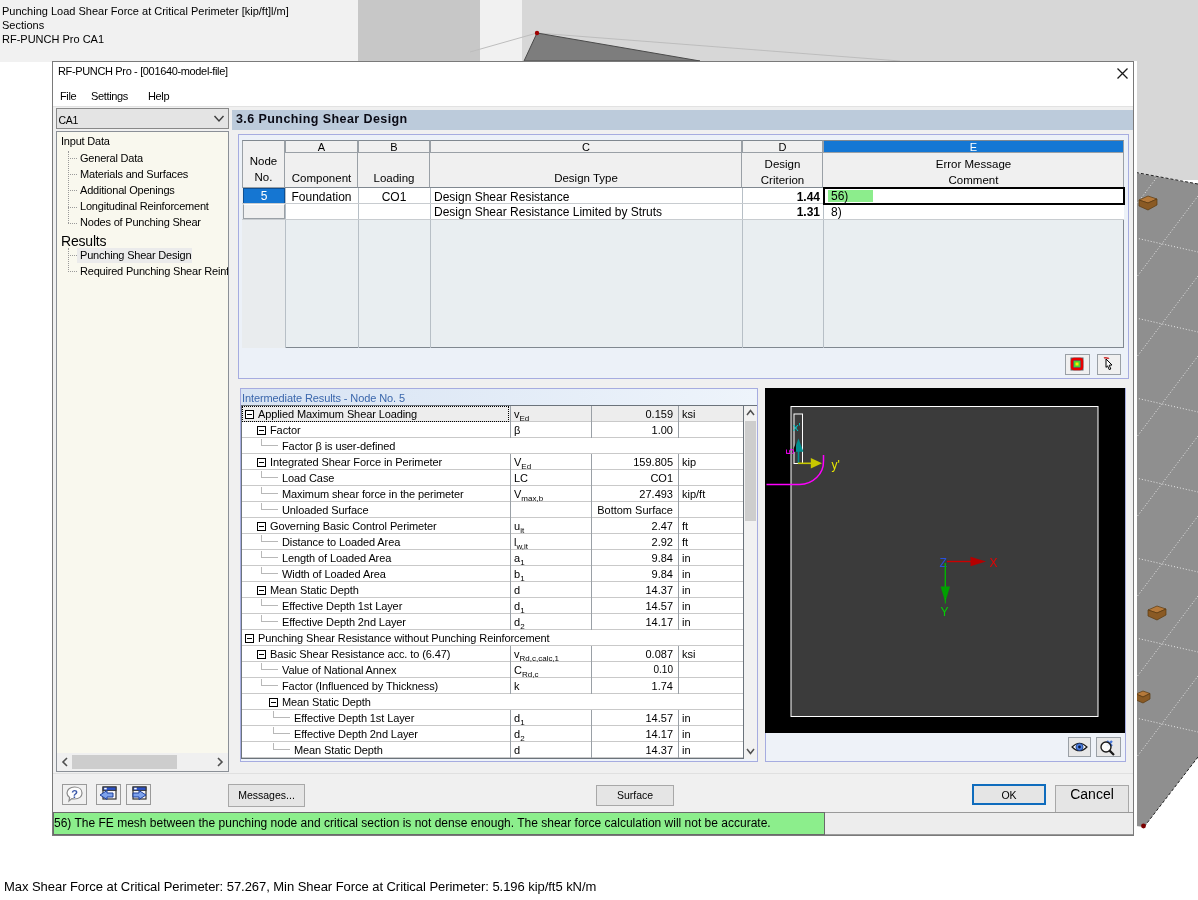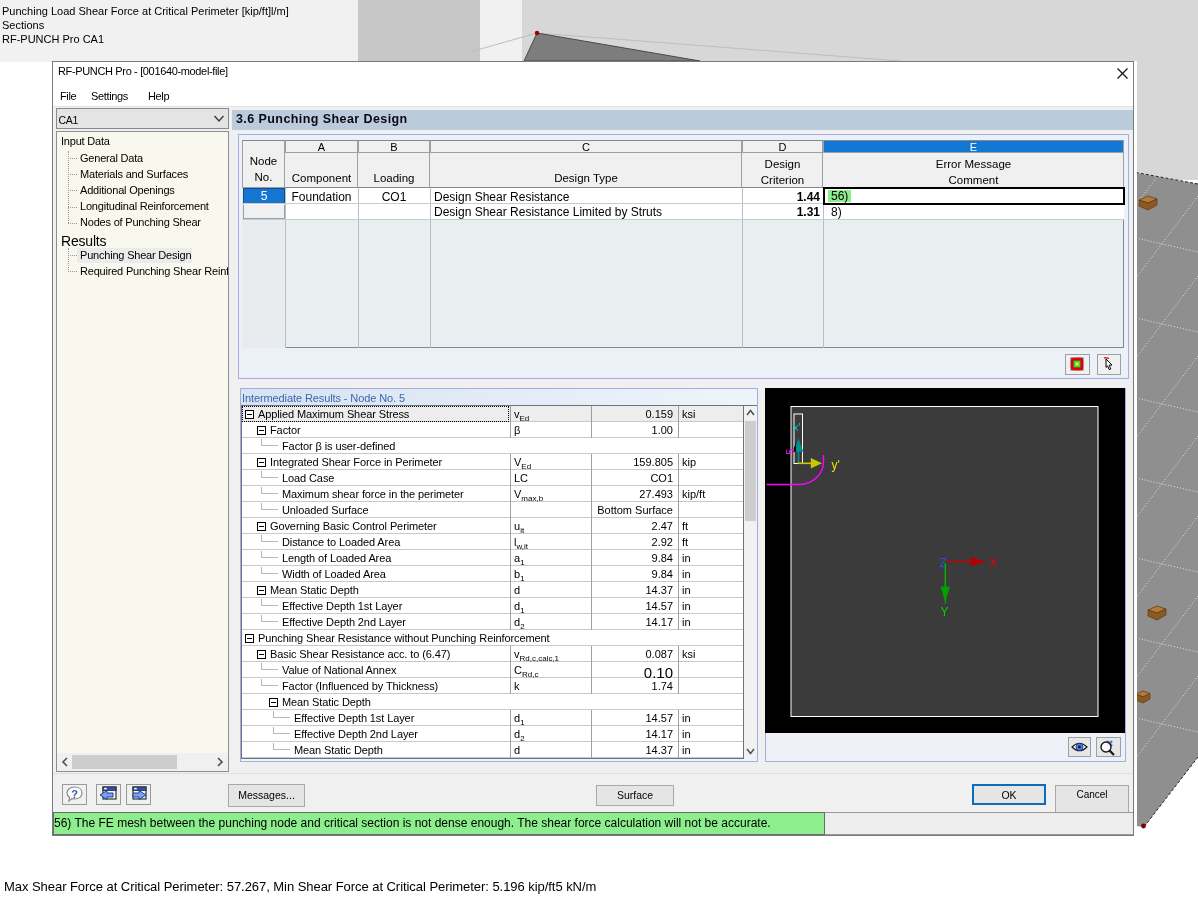--- a/index.html
+++ b/index.html
@@ -132,21 +132,21 @@
 <div class="ab" style="left:823px;top:188px;width:1px;height:31px;background:#b7bfc6"></div>
 <div class="ab tc" style="left:243px;top:188px;width:42px;height:16px;background:#1576d2;color:#fff;font-size:12px;line-height:15px;border:1px solid #0d4f94">5</div>
 <div class="ab" style="left:243px;top:204px;width:42px;height:15px;background:#f0f0f0;border:1px solid #9aa0a6;border-top:1px solid #fdfdfd"></div>
 <div class="ab" style="left:242px;top:203px;width:882px;height:1px;background:#c8ccd0"></div>
 <div class="ab" style="left:242px;top:219px;width:882px;height:1px;background:#c8ccd0"></div>
 <div class="ab tc" style="left:285px;top:190px;width:73px;font-size:12px">Foundation</div>
 <div class="ab tc" style="left:358px;top:190px;width:72px;font-size:12px">CO1</div>
 <div class="ab" style="left:434px;top:190px;font-size:12px">Design Shear Resistance</div>
 <div class="ab tr" style="left:742px;top:190px;width:78px;font-size:12px;font-weight:bold">1.44</div>
 <div class="ab" style="left:823px;top:187px;width:302px;height:18px;background:#fff;border:2px solid #000"></div>
-<div class="ab" style="left:828px;top:189.5px;width:23px;height:12.5px;background:#8ced8c;font-size:12px;line-height:13px;padding-left:3px">56)</div>
+<div class="ab" style="left:828px;top:189.5px;width:45px;height:12.5px;background:#8ced8c;font-size:12px;line-height:13px;padding-left:3px">56)</div>
 <div class="ab" style="left:434px;top:205px;font-size:12px">Design Shear Resistance Limited by Struts</div>
 <div class="ab tr" style="left:742px;top:205px;width:78px;font-size:12px;font-weight:bold">1.31</div>
 <div class="ab" style="left:831px;top:205px;font-size:12px">8)</div>
 <div class="ab" style="left:1065px;top:353.5px;width:25px;height:21px;background:#f0f0f0;border:1px solid #9aa0a6"></div>
 <svg class="ab" style="left:1070px;top:357px" width="14" height="14" viewBox="0 0 14 14">
 <rect x="0.5" y="0.5" width="13" height="13" fill="#5a6268"></rect>
 <rect x="2" y="2" width="10" height="10" rx="2" fill="none" stroke="#e80000" stroke-width="2.4"></rect>
 <rect x="4.7" y="4.7" width="4.6" height="4.6" fill="#ffe800" stroke="#46d432" stroke-width="1.6"></rect>
 </svg>
 <div class="ab" style="left:1097px;top:353.5px;width:24px;height:21px;background:#f0f0f0;border:1px solid #9aa0a6"></div>
@@ -159,21 +159,21 @@
 <div class="ab" style="left:242px;top:392px;font-size:11px;letter-spacing:-0.1px;color:#3b67ac">Intermediate Results - Node No. 5</div>
 <div class="ab" style="left:241px;top:405px;width:503px;height:354px;background:#fff;border:1px solid #6b737b"></div>
 <div class="ab" style="left:242px;top:406px;width:501px;height:16px;background:#ededed"></div>
 <div class="ab" style="left:242px;top:421px;width:501px;height:1px;background:#c9c9c9"></div>
 <div class="ab" style="left:510px;top:406px;width:1px;height:16px;background:#9aa0a6"></div>
 <div class="ab" style="left:591px;top:406px;width:1px;height:16px;background:#9aa0a6"></div>
 <div class="ab" style="left:678px;top:406px;width:1px;height:16px;background:#9aa0a6"></div>
 <div class="ab" style="left:245px;top:409.5px;width:9px;height:9px;background:#fff;border:1px solid #000"></div>
 <div class="ab" style="left:247px;top:413.5px;width:5px;height:1px;background:#000"></div>
 <div class="ab" style="left:242px;top:406px;width:267px;height:16px;border:1px dotted #000"></div>
-<div class="ab" style="left:258px;top:408px;font-size:11px;letter-spacing:-0.1px;white-space:nowrap">Applied Maximum Shear Stress</div>
+<div class="ab" style="left:258px;top:408px;font-size:11px;letter-spacing:-0.1px;white-space:nowrap">Applied Maximum Shear Loading</div>
 <div class="ab" style="left:514px;top:408px;font-size:11px;line-height:12px;white-space:nowrap"><span style="font-size:11px">v</span><span style="font-size:8px;position:relative;top:2.5px">Ed</span></div>
 <div class="ab tr" style="left:591px;top:408px;width:82px;font-size:11px">0.159</div>
 <div class="ab" style="left:682px;top:408px;font-size:11px">ksi</div>
 <div class="ab" style="left:242px;top:437px;width:501px;height:1px;background:#c9c9c9"></div>
 <div class="ab" style="left:510px;top:422px;width:1px;height:16px;background:#9aa0a6"></div>
 <div class="ab" style="left:591px;top:422px;width:1px;height:16px;background:#9aa0a6"></div>
 <div class="ab" style="left:678px;top:422px;width:1px;height:16px;background:#9aa0a6"></div>
 <div class="ab" style="left:257px;top:425.5px;width:9px;height:9px;background:#fff;border:1px solid #000"></div>
 <div class="ab" style="left:259px;top:429.5px;width:5px;height:1px;background:#000"></div>
 <div class="ab" style="left:270px;top:424px;font-size:11px;letter-spacing:-0.1px;white-space:nowrap">Factor</div>
@@ -295,21 +295,21 @@
 <div class="ab" style="left:514px;top:648px;font-size:11px;line-height:12px;white-space:nowrap"><span style="font-size:11px">v</span><span style="font-size:8px;position:relative;top:2.5px">Rd,c,calc,1</span></div>
 <div class="ab tr" style="left:591px;top:648px;width:82px;font-size:11px">0.087</div>
 <div class="ab" style="left:682px;top:648px;font-size:11px">ksi</div>
 <div class="ab" style="left:242px;top:677px;width:501px;height:1px;background:#c9c9c9"></div>
 <div class="ab" style="left:510px;top:662px;width:1px;height:16px;background:#9aa0a6"></div>
 <div class="ab" style="left:591px;top:662px;width:1px;height:16px;background:#9aa0a6"></div>
 <div class="ab" style="left:678px;top:662px;width:1px;height:16px;background:#9aa0a6"></div>
 <div class="ab" style="left:261px;top:663px;width:17px;height:7px;border-left:1px solid #b8b8b8;border-bottom:1px solid #b8b8b8"></div>
 <div class="ab" style="left:282px;top:664px;font-size:11px;letter-spacing:-0.1px;white-space:nowrap">Value of National Annex</div>
 <div class="ab" style="left:514px;top:664px;font-size:11px;line-height:12px;white-space:nowrap"><span style="font-size:11px">C</span><span style="font-size:8px;position:relative;top:2.5px">Rd,c</span></div>
-<div class="ab tr" style="left:591px;top:664px;width:82px;font-size:15px">0.10</div>
+<div class="ab tr" style="left:591px;top:664px;width:82px;font-size:10px">0.10</div>
 <div class="ab" style="left:242px;top:693px;width:501px;height:1px;background:#c9c9c9"></div>
 <div class="ab" style="left:510px;top:678px;width:1px;height:16px;background:#9aa0a6"></div>
 <div class="ab" style="left:591px;top:678px;width:1px;height:16px;background:#9aa0a6"></div>
 <div class="ab" style="left:678px;top:678px;width:1px;height:16px;background:#9aa0a6"></div>
 <div class="ab" style="left:261px;top:679px;width:17px;height:7px;border-left:1px solid #b8b8b8;border-bottom:1px solid #b8b8b8"></div>
 <div class="ab" style="left:282px;top:680px;font-size:11px;letter-spacing:-0.1px;white-space:nowrap">Factor (Influenced by Thickness)</div>
 <div class="ab" style="left:514px;top:680px;font-size:11px;line-height:12px;white-space:nowrap"><span style="font-size:11px">k</span></div>
 <div class="ab tr" style="left:591px;top:680px;width:82px;font-size:11px">1.74</div>
 <div class="ab" style="left:242px;top:709px;width:501px;height:1px;background:#c9c9c9"></div>
 <div class="ab" style="left:269px;top:697.5px;width:9px;height:9px;background:#fff;border:1px solid #000"></div>
@@ -401,15 +401,15 @@
 <div class="ab" style="left:126px;top:784px;width:25px;height:21px;background:#f0f0f0;border:1px solid #9a9a9a"></div>
 <svg class="ab" style="left:129px;top:786px" width="19" height="17" viewBox="0 0 19 17">
 <rect x="4" y="1" width="13" height="12" fill="#f8f8f8" stroke="#333" stroke-width="1.2"></rect>
 <rect x="4" y="1" width="13" height="3.4" fill="#2a50c8" stroke="#333" stroke-width="1"></rect>
 <rect x="5.2" y="1.8" width="2.5" height="1.6" fill="#fff"></rect>
 <path d="M17 9 L10 4.5 V7 H4 V11 H10 V13.5 Z" fill="#7da2ec" stroke="#1c3f9c" stroke-width="1"></path>
 </svg>
 <div class="ab tc" style="left:228px;top:784px;width:77px;height:23px;background:#e5e5e5;border:1px solid #a8a8a8;font-size:10.5px;line-height:20px">Messages...</div>
 <div class="ab tc" style="left:596px;top:785px;width:78px;height:21px;background:#e5e5e5;border:1px solid #a8a8a8;font-size:10.5px;line-height:18px">Surface</div>
 <div class="ab tc" style="left:972px;top:784px;width:74px;height:21px;background:#e5e5e5;border:2px solid #0f6cbd;font-size:10.5px;line-height:18px">OK</div>
-<div class="ab tc" style="left:1055px;top:785px;width:74px;height:32px;background:#e5e5e5;border:1px solid #a8a8a8;font-size:10px;line-height:17px">Cancel</div>
+<div class="ab tc" style="left:1055px;top:785px;width:74px;height:32px;background:#e5e5e5;border:1px solid #a8a8a8;font-size:14px;line-height:17px">Cancel</div>
 <div class="ab" style="left:53px;top:811.5px;width:1080px;height:23px;background:#ededed;border:1px solid #9a9a9a;border-left:none;border-right:none"></div>
 <div class="ab" style="left:53px;top:811.5px;width:772px;height:23px;background:#8cee8c;border:1px solid #6a6a6a"></div>
 <div class="ab" style="left:54px;top:815.5px;font-size:12px">56) The FE mesh between the punching node and critical section is not dense enough. The shear force calculation will not be accurate.</div>
 </body></html>

